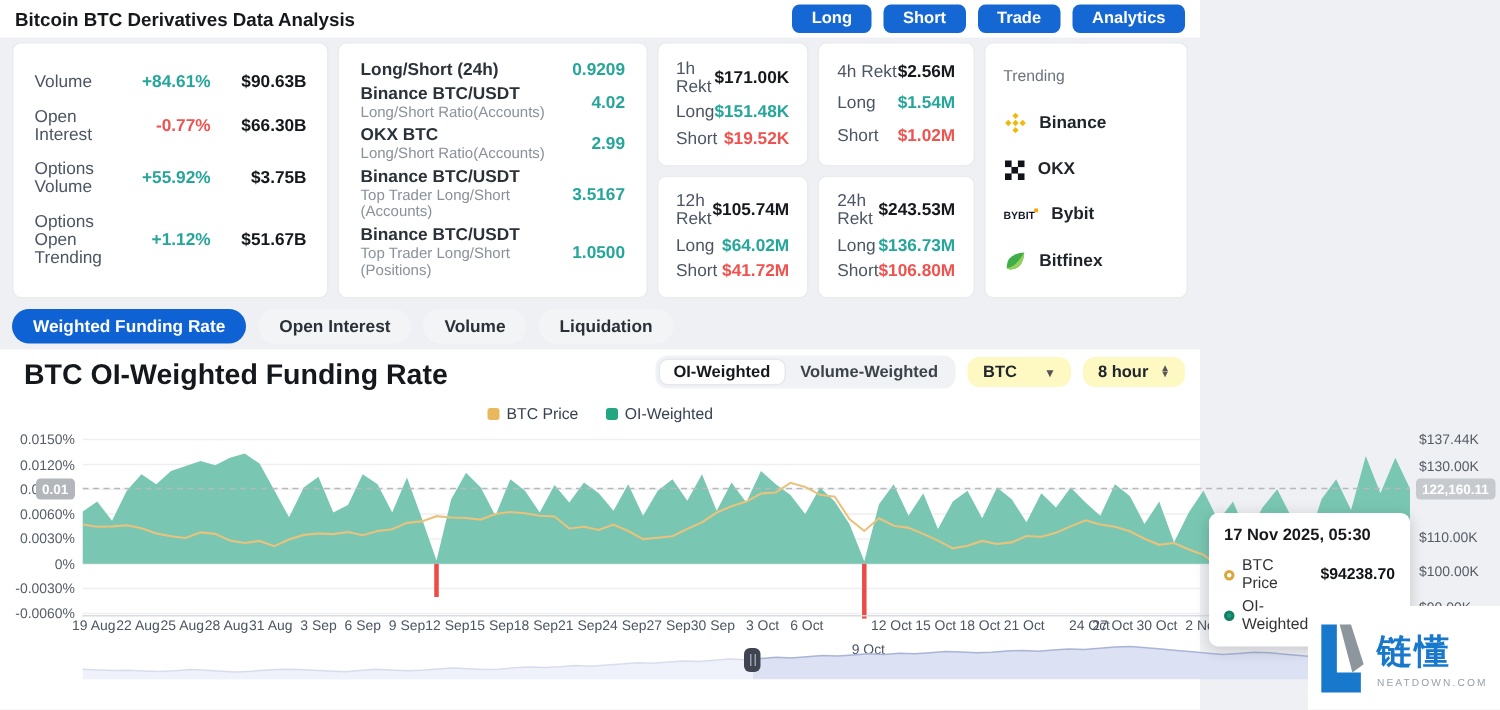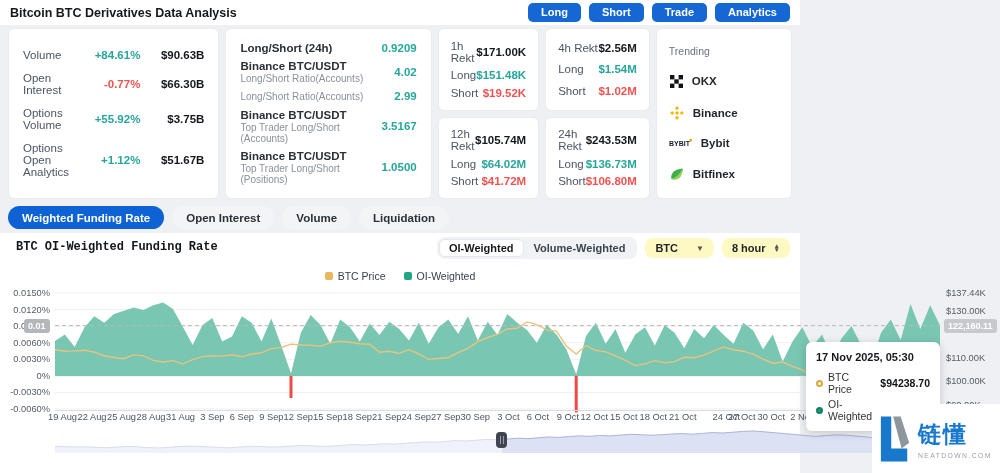--- a/index.html
+++ b/index.html
@@ -47,21 +47,21 @@
   .trend-item svg{display:block;}
 
   
   .tabs{position:absolute;top:206px;left:8px;display:flex;gap:8px;}
   .tab{height:23px;border-radius:12px;padding:0 14px;font-size:11.5px;display:flex;
        align-items:center;cursor:pointer;background:#f2f4f6;color:#2a3138;font-weight:600;}
   .tab.active{background:#0f62d4;color:#fff;font-weight:700;}
 
   
   .chart-card{position:absolute;top:233px;left:0;right:0;bottom:0;background:#fff;}
-  .chart-title{position:absolute;top:7px;left:16px;font-size:12px;font-weight:800;color:#14181d;font-family:Liberation Mono, monospace;}
+  .chart-title{position:absolute;top:7px;left:16px;font-size:19px;font-weight:800;color:#14181d;}
   .chart-controls{position:absolute;top:4px;right:10px;display:flex;gap:8px;align-items:center;}
   .segmented{background:#f0f2f5;border-radius:8px;padding:2px;display:flex;font-size:11px;font-weight:600;}
   .seg-opt{padding:3px 10px;border-radius:6px;color:#3c434b;cursor:pointer;white-space:nowrap;}
   .seg-opt.active{background:#fff;border:1px solid #e4e7eb;color:#16181c;padding:2px 9px;}
   .pill-select{background:#fef9c3;border-radius:8px;padding:4px 10px;display:flex;align-items:center;
                font-size:11px;font-weight:600;color:#21262c;cursor:pointer;}
   .caret{font-size:8px;color:#555;margin-left:18px;}
   .stepper{display:flex;flex-direction:column;line-height:4px;font-size:6.5px;color:#555;margin-left:8px;}
 
   .legend{position:absolute;top:37px;left:0;right:0;display:flex;justify-content:center;gap:18px;}
@@ -127,41 +127,42 @@
           <span class="stat-label">Open Interest</span>
           <span class="stat-change down">-0.77%</span>
           <span class="stat-value">$66.30B</span>
         </div>
         <div class="stat-row">
           <span class="stat-label">Options Volume</span>
           <span class="stat-change up">+55.92%</span>
           <span class="stat-value">$3.75B</span>
         </div>
         <div class="stat-row">
-          <span class="stat-label">Options Open Analytics</span>
+          <span class="stat-label">Options Open Trending</span>
           <span class="stat-change up">+1.12%</span>
           <span class="stat-value">$51.67B</span>
         </div>
       </div>
     <div class="card ls-card" id="ls-card">
         <div class="ls-row">
           <div class="ls-labels">
             <div class="ls-main">Long/Short (24h)</div>
           </div>
           <span class="ls-value">0.9209</span>
         </div>
         <div class="ls-row">
           <div class="ls-labels">
             <div class="ls-main">Binance BTC/USDT</div>
             <div class="ls-sub">Long/Short Ratio(Accounts)</div>
           </div>
           <span class="ls-value">4.02</span>
         </div>
         <div class="ls-row">
           <div class="ls-labels">
+            <div class="ls-main">OKX BTC</div>
             <div class="ls-sub">Long/Short Ratio(Accounts)</div>
           </div>
           <span class="ls-value">2.99</span>
         </div>
         <div class="ls-row">
           <div class="ls-labels">
             <div class="ls-main">Binance BTC/USDT</div>
             <div class="ls-sub">Top Trader Long/Short (Accounts)</div>
           </div>
           <span class="ls-value">3.5167</span>
@@ -228,42 +229,42 @@
           </div>
           <div class="rekt-row">
             <span class="lbl">Short</span>
             <span class="rekt-short">$106.80M</span>
           </div>
         </div>
       </div>
     <div class="card trending-card" id="trending-card">
       <div class="trend-title">Trending</div>
     <div class="trend-item">
+          <span>
+            <svg width="16" height="16" viewBox="0 0 16 16">
+              <path d="M8 1.1 L10.1 3.2 L8 5.300000000000001 L5.9 3.2 Z" fill="#F0B90B"></path>
+              <path d="M3.2 5.9 L5.300000000000001 8 L3.2 10.1 L1.1 8 Z" fill="#F0B90B"></path>
+              <path d="M8 5.9 L10.1 8 L8 10.1 L5.9 8 Z" fill="#F0B90B"></path>
+              <path d="M12.8 5.9 L14.9 8 L12.8 10.1 L10.700000000000001 8 Z" fill="#F0B90B"></path>
+              <path d="M8 10.700000000000001 L10.1 12.8 L8 14.9 L5.9 12.8 Z" fill="#F0B90B"></path>
+            </svg>
+          </span>
+          <span>Binance</span>
+        </div>
+        <div class="trend-item">
           <span>
             <svg width="15" height="15" viewBox="0 0 15 15">
               <rect x="1" y="1" width="4.4" height="4.4" fill="#101418"></rect>
               <rect x="9.6" y="1" width="4.4" height="4.4" fill="#101418"></rect>
               <rect x="5.3" y="5.3" width="4.4" height="4.4" fill="#101418"></rect>
               <rect x="1" y="9.6" width="4.4" height="4.4" fill="#101418"></rect>
               <rect x="9.6" y="9.6" width="4.4" height="4.4" fill="#101418"></rect>
             </svg>
           </span>
           <span>OKX</span>
-        </div>
-        <div class="trend-item">
-          <span>
-            <svg width="16" height="16" viewBox="0 0 16 16">
-              <path d="M8 1.1 L10.1 3.2 L8 5.300000000000001 L5.9 3.2 Z" fill="#F0B90B"></path>
-              <path d="M3.2 5.9 L5.300000000000001 8 L3.2 10.1 L1.1 8 Z" fill="#F0B90B"></path>
-              <path d="M8 5.9 L10.1 8 L8 10.1 L5.9 8 Z" fill="#F0B90B"></path>
-              <path d="M12.8 5.9 L14.9 8 L12.8 10.1 L10.700000000000001 8 Z" fill="#F0B90B"></path>
-              <path d="M8 10.700000000000001 L10.1 12.8 L8 14.9 L5.9 12.8 Z" fill="#F0B90B"></path>
-            </svg>
-          </span>
-          <span>Binance</span>
         </div>
         <div class="trend-item">
           <span>
             <svg width="24" height="12" viewBox="0 0 24 12">
               <text x="0" y="9" font-size="7" font-weight="bold" fill="#15192a" font-family="Liberation Sans, sans-serif">BYBIT</text>
               <rect x="20.5" y="2" width="2.5" height="2.5" fill="#f7a600"></rect>
             </svg>
           </span>
           <span>Bybit</span>
         </div>
@@ -362,21 +363,21 @@
         <div class="x-label" style="left: 239.5px;">9 Sep</div>
         <div class="x-label" style="left: 269px;">12 Sep</div>
         <div class="x-label" style="left: 298.5px;">15 Sep</div>
         <div class="x-label" style="left: 328px;">18 Sep</div>
         <div class="x-label" style="left: 357.5px;">21 Sep</div>
         <div class="x-label" style="left: 387px;">24 Sep</div>
         <div class="x-label" style="left: 416.5px;">27 Sep</div>
         <div class="x-label" style="left: 446px;">30 Sep</div>
         <div class="x-label" style="left: 475.5px;">3 Oct</div>
         <div class="x-label" style="left: 505px;">6 Oct</div>
-        <div class="x-label" style="left: 535px;">9 Oct</div>
+        <div class="x-label" style="left: 546px; margin-top: 16px;">9 Oct</div>
         <div class="x-label" style="left: 564px;">12 Oct</div>
         <div class="x-label" style="left: 593.5px;">15 Oct</div>
         <div class="x-label" style="left: 623px;">18 Oct</div>
         <div class="x-label" style="left: 652.5px;">21 Oct</div>
         <div class="x-label" style="left: 696px;">24 Oct</div>
         <div class="x-label" style="left: 711.5px;">27 Oct</div>
         <div class="x-label" style="left: 741px;">30 Oct</div>
         <div class="x-label" style="left: 770.5px;">2 Nov</div>
         <div class="x-label" style="left: 800px;">5 Nov</div>
         <div class="x-label" style="left: 829.5px;">8 Nov</div>

